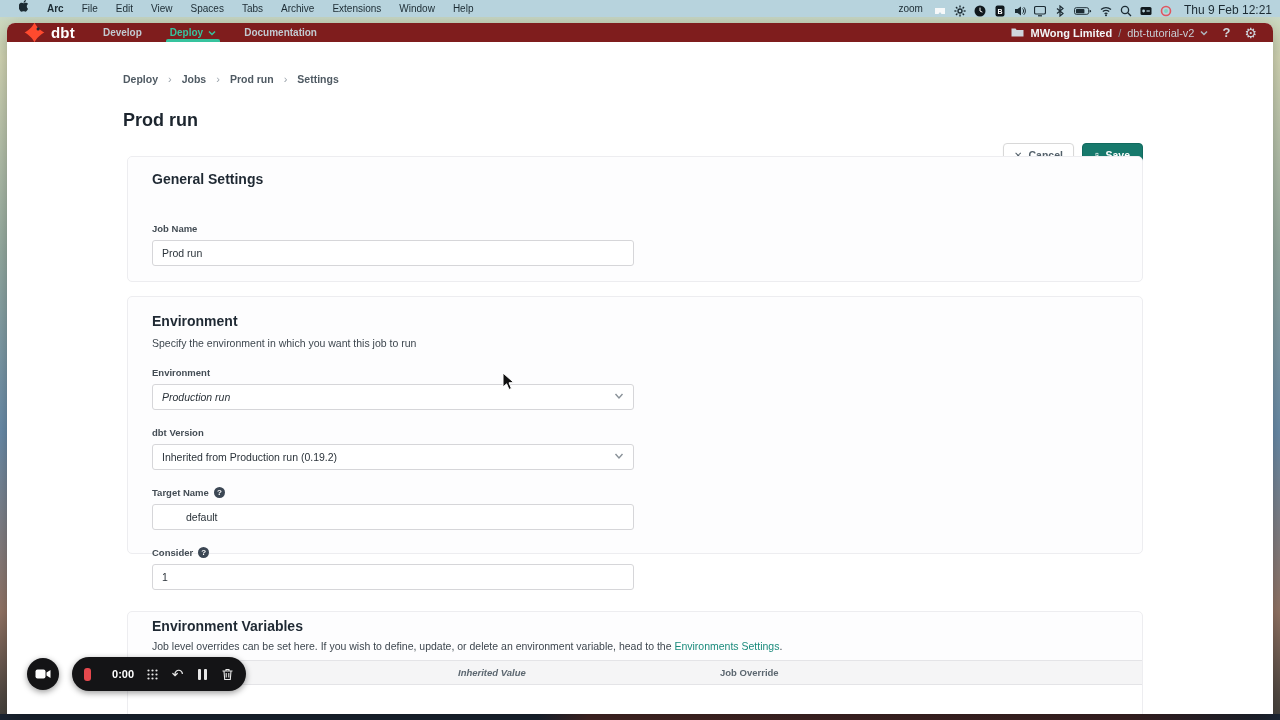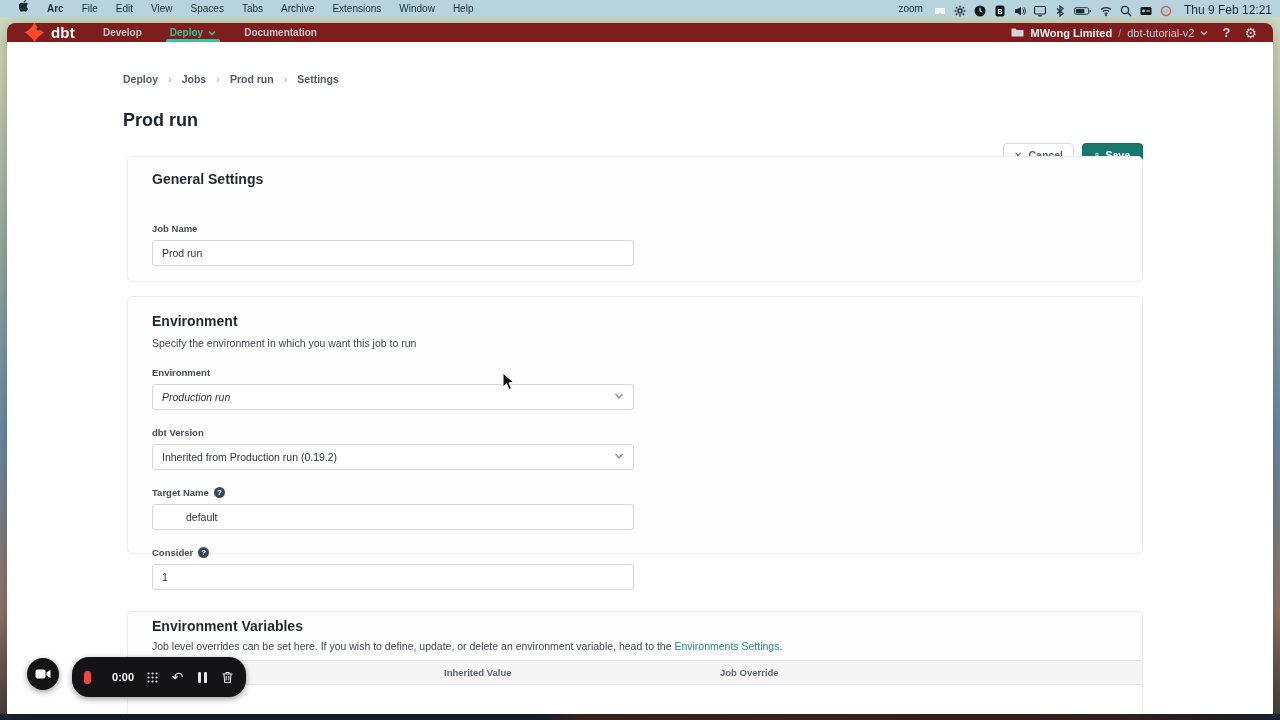--- a/index.html
+++ b/index.html
@@ -80,33 +80,33 @@
           padding:0 9px; font-family:"Liberation Sans",sans-serif; }
   input.tbox { outline:none; }
   .selbox { display:flex; align-items:center; justify-content:space-between; cursor:pointer; }
   .selbox .sel-chev svg { width:10px; height:10px; }
 
   .vars-desc { position:absolute; left:24px; top:28px; font-size:10.5px; color:#3e474f; white-space:nowrap; }
   .vars-desc a { color:#1b8b7c; cursor:pointer; }
   .vars-table-head { position:absolute; left:0; right:0; top:48px; height:25px; background:#f5f5f6;
                      border-top:1px solid #e4e4e7; border-bottom:1px solid #e4e4e7; }
   .vt-col { position:absolute; top:6px; font-size:9.5px; font-weight:700; color:#5c6770; }
-  .vt-col.c1 { left:316px; } .vt-col.c2 { left:592px; }
+  .vt-col.c1 { left:330px;font-style:italic; } .vt-col.c2 { left:592px; }
   .vars-row { position:absolute; left:0; right:0; top:73px; height:40px; background:#fff; }
 
   
   .bottom-strip { position:absolute; left:0; top:714px; width:1280px; height:6px; z-index:5;
       background:linear-gradient(90deg,#1c2634 0%,#1c2634 42%,#4a2a28 46%,#402526 88%,#1c2634 100%); }
 
   
   .rec-cam { position:absolute; left:27px; top:658px; width:32px; height:32px; border-radius:50%;
              background:#141416; z-index:60; display:flex; align-items:center; justify-content:center;
              box-shadow:0 2px 6px rgba(0,0,0,.4); cursor:pointer; }
   .rec-cam svg { width:16px; height:12px; }
-  .rec-pill { position:absolute; left:72px; top:657px; width:174px; height:40px; border-radius:17px;
+  .rec-pill { position:absolute; left:72px; top:657px; width:174px; height:34px; border-radius:17px;
               background:#141416; z-index:60; display:flex; align-items:center; gap:12px;
               box-shadow:0 2px 6px rgba(0,0,0,.4); padding:0 12px; }
   .rec-stop { width:13px; height:13px; border-radius:3px; background:#e5484d; cursor:pointer; }
   .rec-time { color:#fff; font-size:11px; font-weight:700; margin-left:9px; width:34px; }
   .rec-ico { color:#e8e8e8; display:flex; align-items:center; justify-content:center;
              width:24px; height:24px; cursor:pointer; }
   .rec-ico svg { width:13px; height:13px; }
   .rec-undo { font-size:14px; line-height:1; color:#e8e8e8; }
   .pause-bars { display:flex; gap:3px; }
   .pause-bars i { width:3px; height:11px; background:#e8e8e8; border-radius:1px; display:block; }

